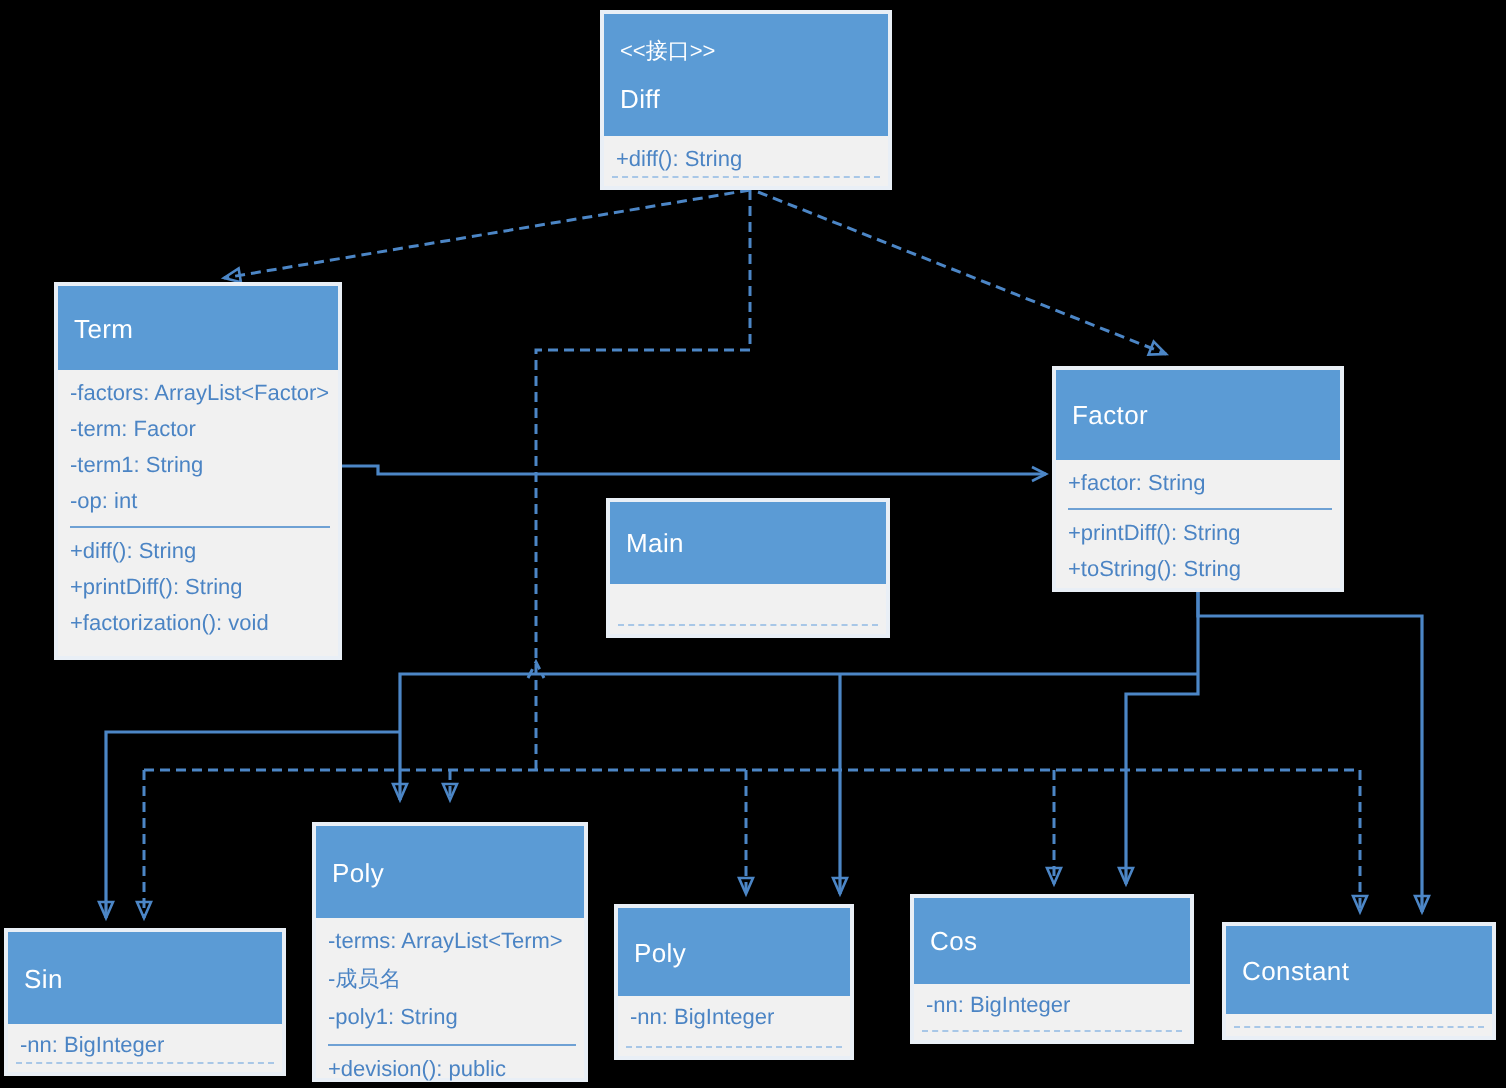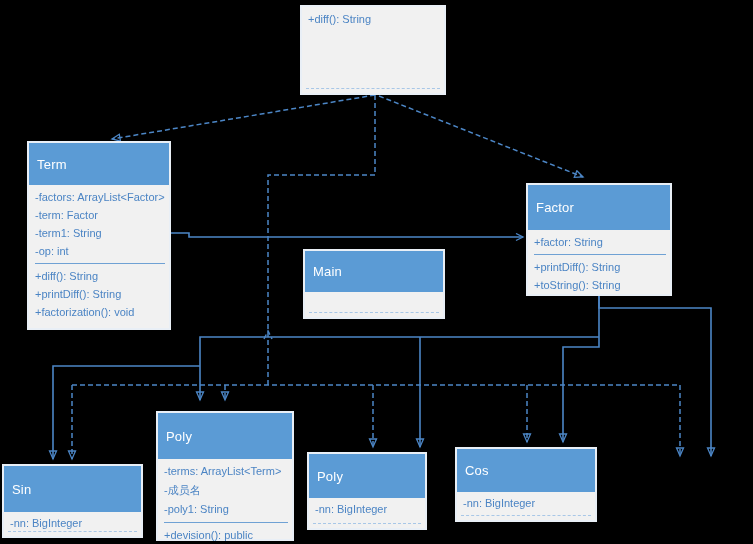--- a/index.html
+++ b/index.html
@@ -58,20 +58,24 @@
 
     <path class="solid" d="M171,233 L189,233 L189,237 L523,237" marker-end="url(#chev)"></path>
     <path class="solid" d="M599,294 L599,308 L711,308 L711,456" marker-end="url(#tri)"></path>
     <path class="solid" d="M599,294 L599,347 L563,347 L563,442" marker-end="url(#tri)"></path>
     <path class="solid" d="M599,337 L200,337 L200,400" marker-end="url(#tri)"></path>
     <path class="solid" d="M420,337 L420,447" marker-end="url(#tri)"></path>
     <path class="solid" d="M200,366 L53,366 L53,459" marker-end="url(#tri)"></path>
   </svg>
 
   <div class="box b-diff">
+    <div class="head">
+      <div class="stereo">&lt;&lt;接口&gt;&gt;</div>
+      <div class="title">Diff</div>
+    </div>
     <div class="bd">
       <div class="row">+diff(): String</div>
     </div>
     <div class="dashline"></div>
   </div>
 
   <div class="box b-term">
     <div class="head">
       <div class="title">Term</div>
     </div>
@@ -142,14 +146,20 @@
   <div class="box b-cos">
     <div class="head">
       <div class="title">Cos</div>
     </div>
     <div class="bd">
       <div class="row">-nn: BigInteger</div>
     </div>
     <div class="dashline"></div>
   </div>
 
+  <div class="box b-constant">
+    <div class="head">
+      <div class="title">Constant</div>
+    </div>
+    <div class="dashline"></div>
+  </div>
 
 </div>
 
 </body></html>

